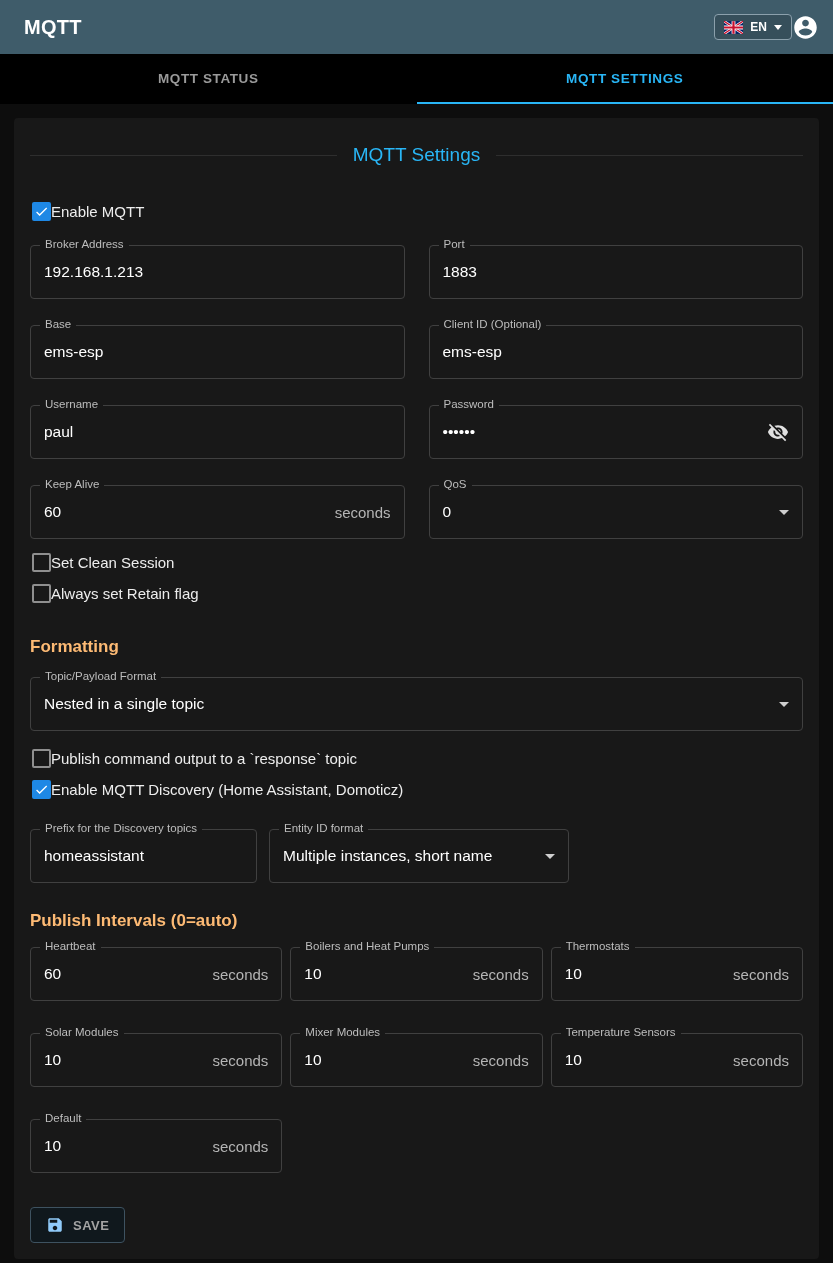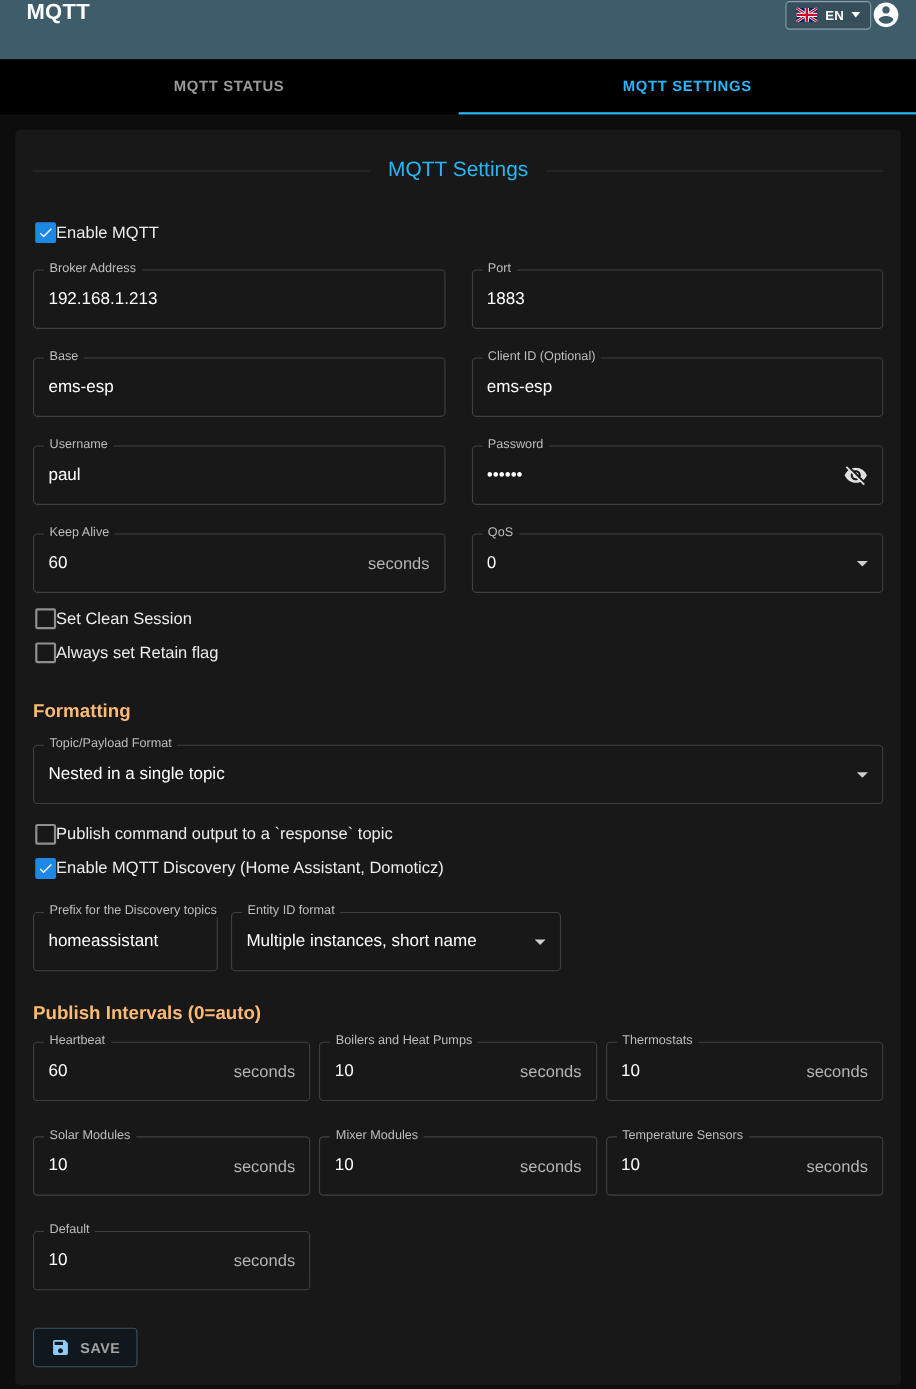--- a/index.html
+++ b/index.html
@@ -3,21 +3,21 @@
 <meta charset="utf-8">
 <style>
   * { margin:0; padding:0; box-sizing:border-box; }
   html,body { width:833px; }
   body {
     height:1263px; background:#0d0d0d; overflow:hidden;
     font-family:"Liberation Sans", sans-serif; color:#fff;
   }
 
   
-  .appbar { height:54px; background:#3f5c6a; display:flex; align-items:flex-start; padding:0 14px 0 24px; }
+  .appbar { height:54px; background:#3f5c6a; display:flex; align-items:center; padding:0 14px 0 24px; }
   .appbar-title { font-size:20px; font-weight:700; letter-spacing:.3px; }
   .appbar-right { margin-left:auto; display:flex; align-items:center; }
   .lang-btn { display:flex; align-items:center; gap:7px; background:rgba(0,0,0,.14); border:1px solid #8ba0ac;
     border-radius:4px; padding:5px 9px; color:#fff; font-size:12px; font-weight:700; cursor:pointer; font-family:inherit; }
   .caret { width:0; height:0; border-left:4px solid transparent; border-right:4px solid transparent; border-top:5px solid #fff; }
   .icon-btn { background:none; border:none; padding:0; cursor:pointer; display:flex; }
 
   
   .tabs { background:#000; display:flex; height:50px; }
   .tab { flex:1; display:flex; align-items:center; justify-content:center; font-size:13.5px; font-weight:700;
@@ -46,21 +46,21 @@
     font-size:11.5px; color:#bdbdbd; white-space:nowrap; }
   .fvalue { flex:1; font-size:15.5px; color:#fff; white-space:nowrap; overflow:hidden; }
   .fsuffix { font-size:15px; color:#b5b5b5; margin-left:8px; }
   .ficon { display:flex; margin-left:8px; cursor:pointer; }
   .sel-arrow { width:0; height:0; border-left:5px solid transparent; border-right:5px solid transparent;
     border-top:5.5px solid #cfcfcf; margin-left:10px; flex:none; }
 
   .section-h { color:#fdba74; font-size:17px; font-weight:700; margin:28px 0 16px; }
   .field.full { margin:20px 0 12px; }
   .row-inline { display:flex; gap:12px; margin:24px 0 12px; }
-  .w-prefix { width:168px; }
+  .w-prefix { width:227px; }
   .w-entity { width:300px; }
 
   .grid-3 { display:grid; grid-template-columns:repeat(3,1fr); gap:32px 8px; margin:16px 0 8px; }
 
   .save-btn { display:inline-flex; align-items:center; gap:9px; margin-top:26px; padding:8px 15px;
     background:#10181d; border:1px solid #3e5260; border-radius:4px; color:#a3a3a3; font-size:13px;
     font-weight:700; letter-spacing:.5px; cursor:pointer; font-family:inherit; }
 </style>
 </head>
 <body>

